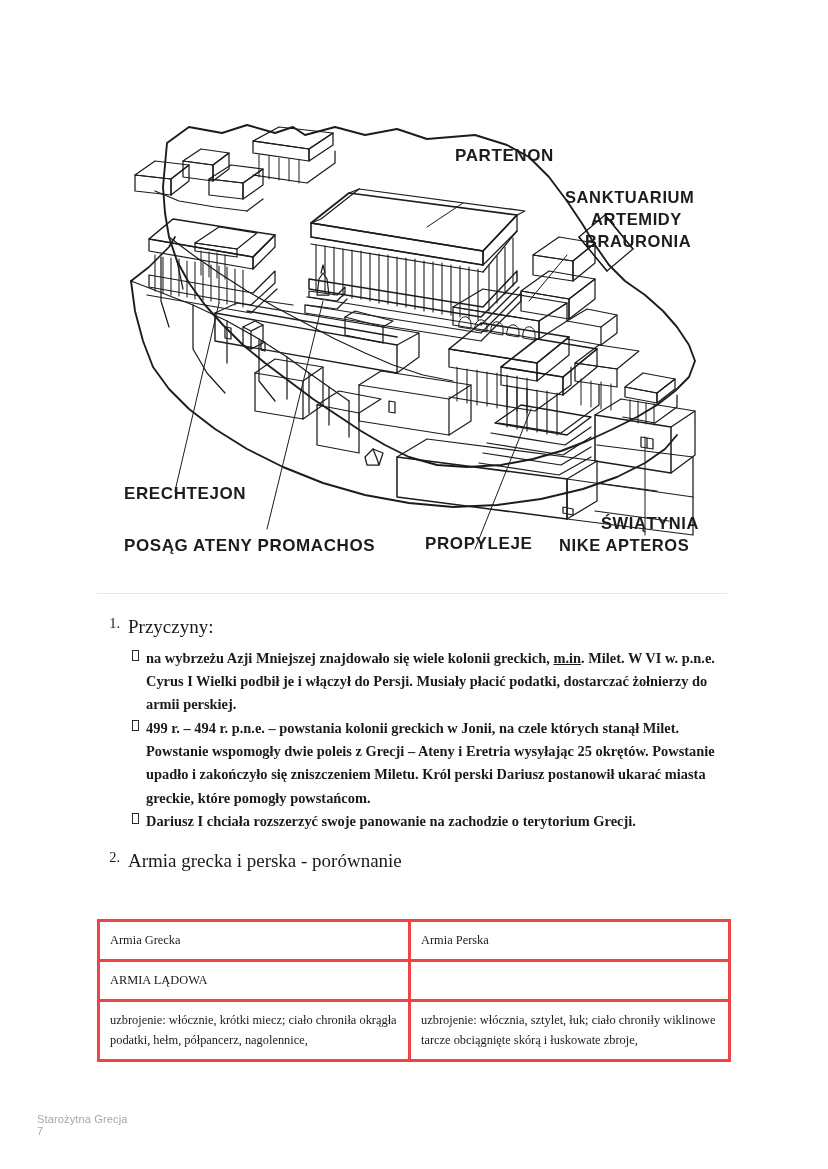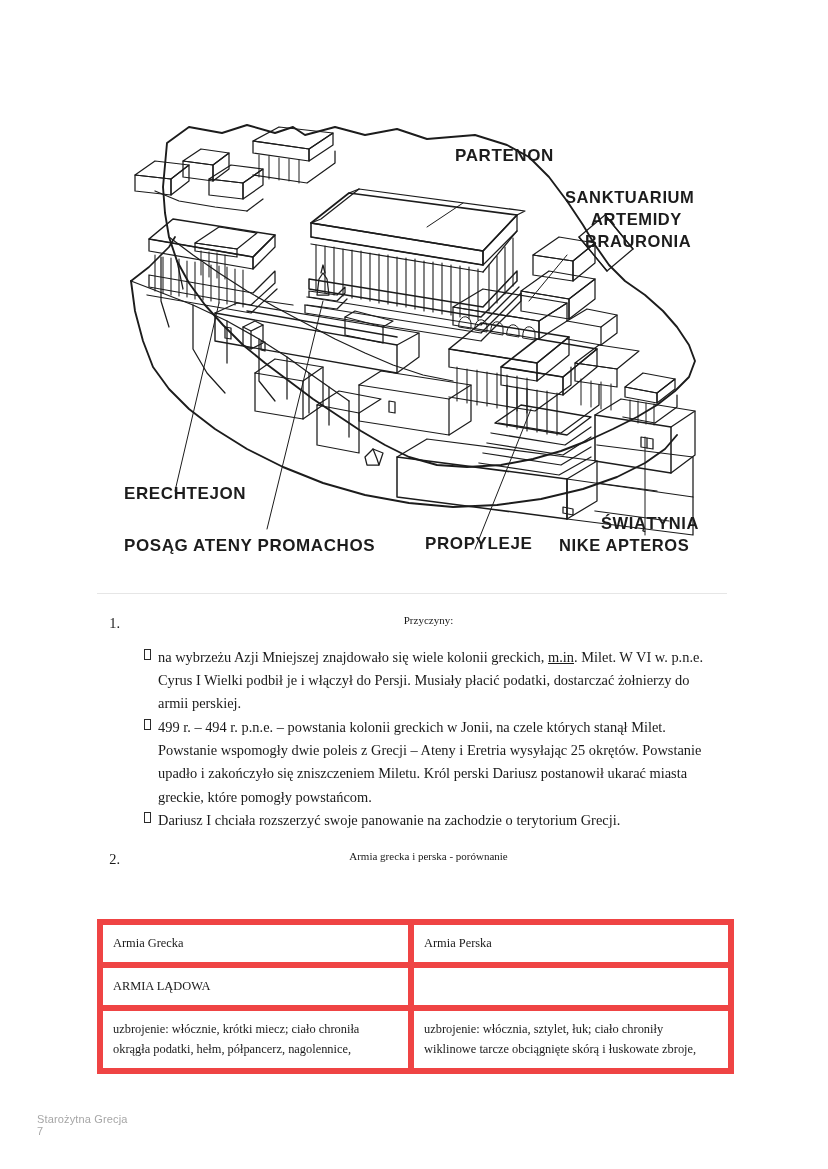--- a/index.html
+++ b/index.html
@@ -86,29 +86,29 @@
   }
   ol.outline > li .num {
     position: absolute;
     left: 7px;
     top: 0;
     width: 16px;
     text-align: right;
     font-size: 14.4px;
   }
   .item-head {
-    font-size: 11px;
+    font-size: 19px;
     line-height: 1.62;
-    text-align: center;
   }
 
   ul.sub {
     list-style: none;
-    margin: 16px;
+    margin: 4px;
     padding: 0;
+    font-weight: bold;
   }
   ul.sub > li {
     position: relative;
     padding-left: 14px;
     font-size: 14.4px;
     line-height: 1.62;
     text-align: left;
   }
   ul.sub > li .tofu {
     position: absolute;
@@ -127,21 +127,21 @@
     position: absolute;
     left: 97px;
     top: 919px;
     width: 631px;
     border-collapse: collapse;
     table-layout: fixed;
     font-size: 12.4px;
     line-height: 1.62;
   }
   table.cmp td {
-    border: 6px solid #ef4444;
+    border: 3px solid #ef4444;
     padding: 8px 10px 9px 10px;
     vertical-align: top;
     color: #1a1a1a;
   }
   table.cmp col.c1 { width: 311px; }
   table.cmp col.c2 { width: 320px; }
   td.blank { }
 
   
   .footer {

